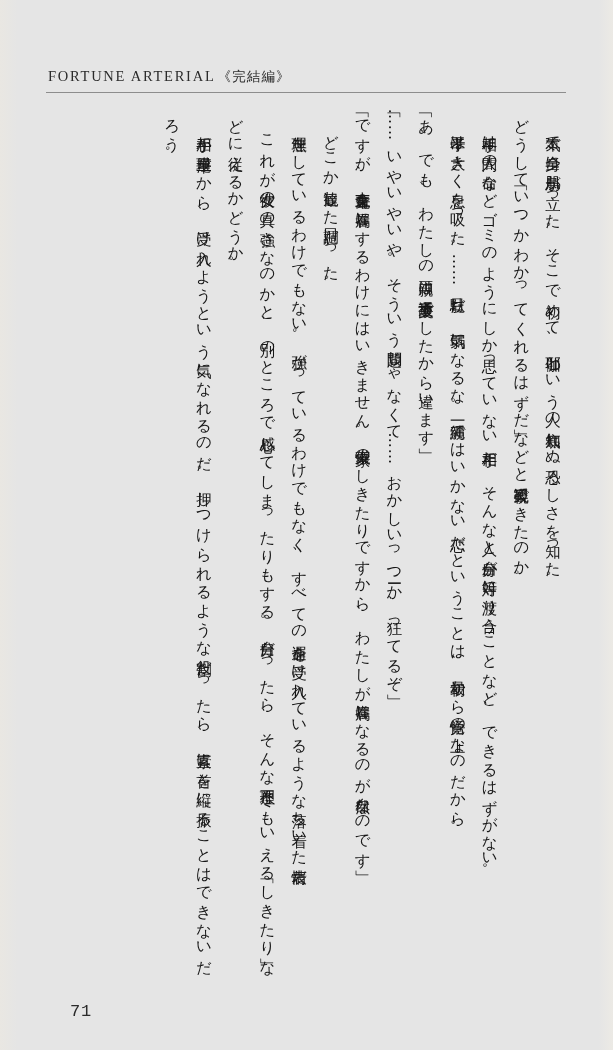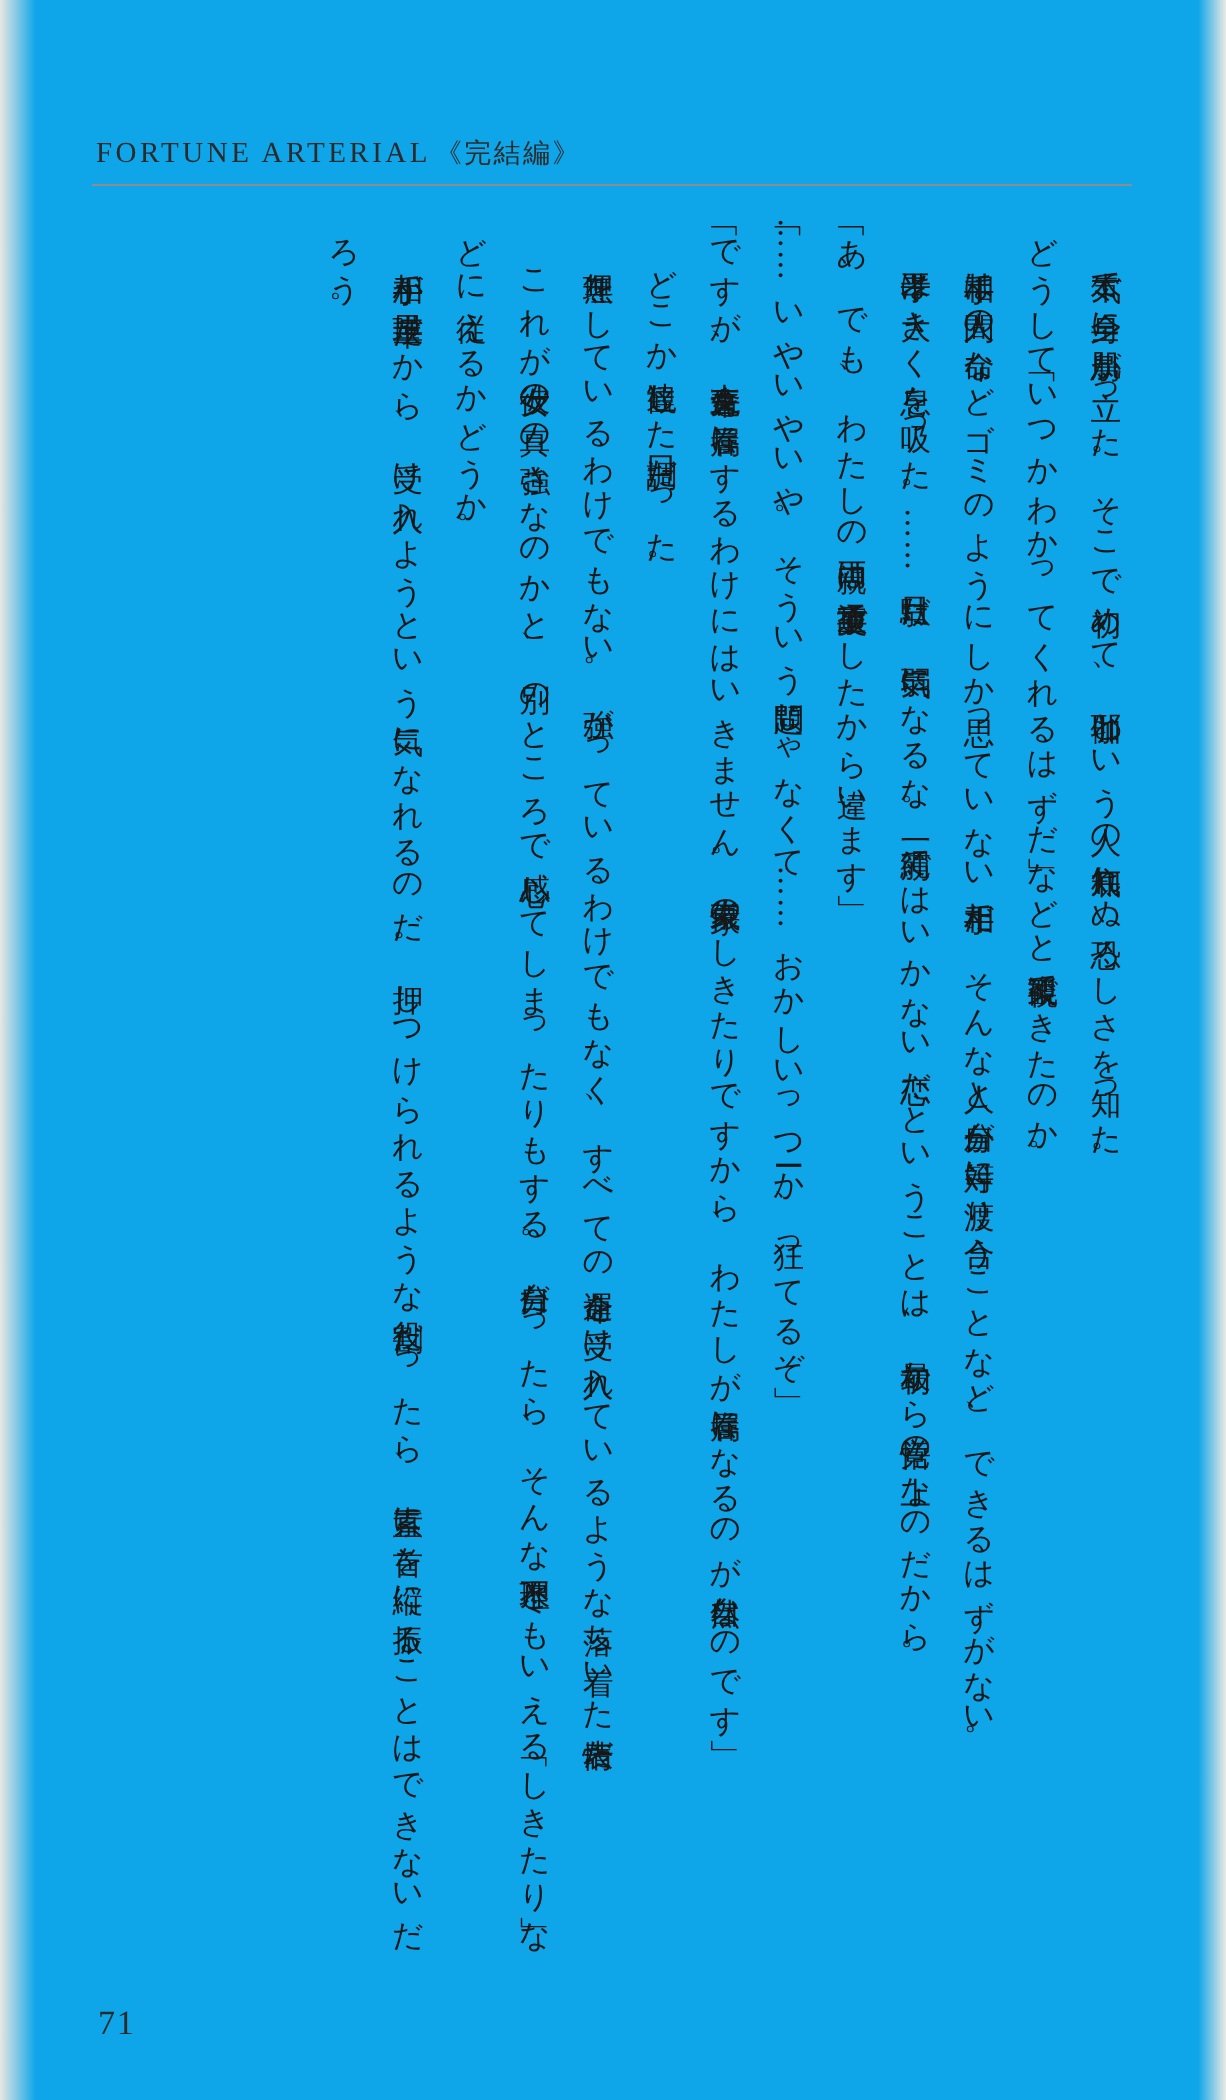--- a/index.html
+++ b/index.html
@@ -12,21 +12,21 @@
     height: 1050px;
     position: relative;
     font-family: "Liberation Serif", "DejaVu Serif", serif;
     color: #1a1a1a;
     overflow: hidden;
   }
 
   .page {
     position: absolute;
     inset: 0;
-    background: #0ea5e9;
+    background: #e5e5e5;
   }
 
   
   .page::before {
     content: "";
     position: absolute;
     left: 0; top: 0; bottom: 0;
     width: 18px;
     background: linear-gradient(to right, #e9e7e2 0%, rgba(253,253,251,0) 100%);
     pointer-events: none;
@@ -88,26 +88,26 @@
     direction: ltr;
   }
   .body-text p {
     margin: 0;
     padding: 0;
   }
 
   
   .folio {
     position: absolute;
-    left: 49px;
+    left: 70px;
     top: 1002px;
     font-size: 17px;
     letter-spacing: 0.05em;
     color: #2b2b2b;
-    font-family: Liberation Serif, serif;
+    font-family: Liberation Mono, monospace;
   }
 </style>
 </head>
 <body>
 
 <div class="page">
 
   <div class="running-head">
     <span class="rh-title">FORTUNE ARTERIAL</span><span class="rh-sub">《完結編》</span>
   </div>

